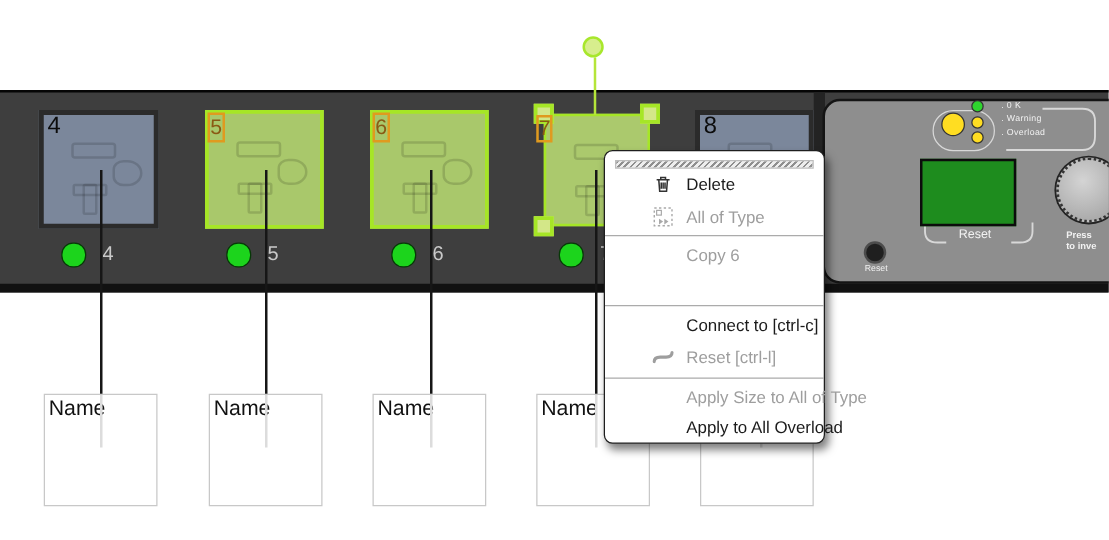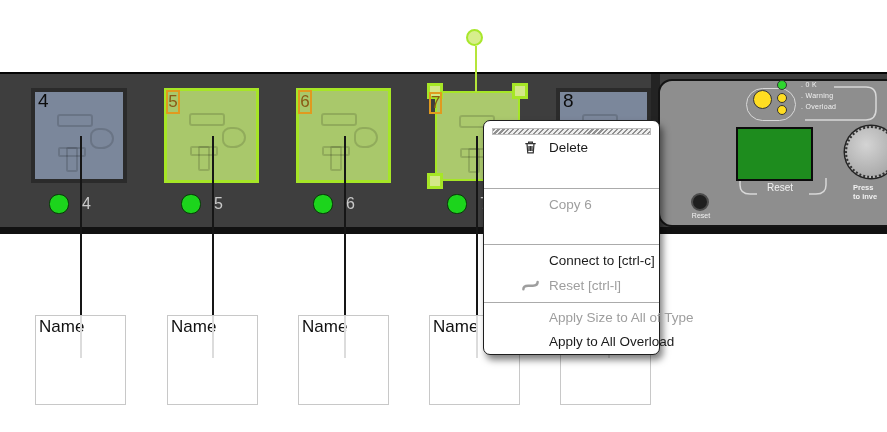--- a/index.html
+++ b/index.html
@@ -186,20 +186,31 @@
 
     <div class="mrow" style="top:14px">
       <span class="ic">
         <svg width="17" height="17" viewBox="0 0 18 18">
             <path d="M3.5 5 h11 M7 5 V3.2 h4 V5 M5.3 5 l.8 9.8 h5.8 l.8-9.8 M7.4 7.4 v5.4 M9 7.4 v5.4 M10.6 7.4 v5.4" stroke="#333" fill="none" stroke-width="1.3"></path>
           </svg>
       </span>
       <span class="lb">Delete</span>
     </div>
 
+    <div class="mrow dis" style="top:40px">
+      <span class="ic">
+        <svg width="17" height="17" viewBox="0 0 18 18">
+            <rect x="1.5" y="1.5" width="15" height="15" fill="none" stroke="#a9a9a9" stroke-width="1.2" stroke-dasharray="2 2"></rect>
+            <rect x="3.5" y="3.5" width="4" height="4" fill="none" stroke="#a9a9a9" stroke-width="1"></rect>
+            <path d="M5.5 10.5 l3.5 2.5 -3.5 2.5 z" fill="#a9a9a9"></path>
+            <path d="M10 10.5 l3.5 2.5 -3.5 2.5 z" fill="#a9a9a9"></path>
+          </svg>
+      </span>
+      <span class="lb">All of Type</span>
+    </div>
 
     <div class="msep" style="top:67px"></div>
 
     <div class="mrow dis" style="top:71px">
       <span class="lb">Copy 6</span>
     </div>
 
     <div class="msep" style="top:123px"></div>
 
     <div class="mrow" style="top:127px">

